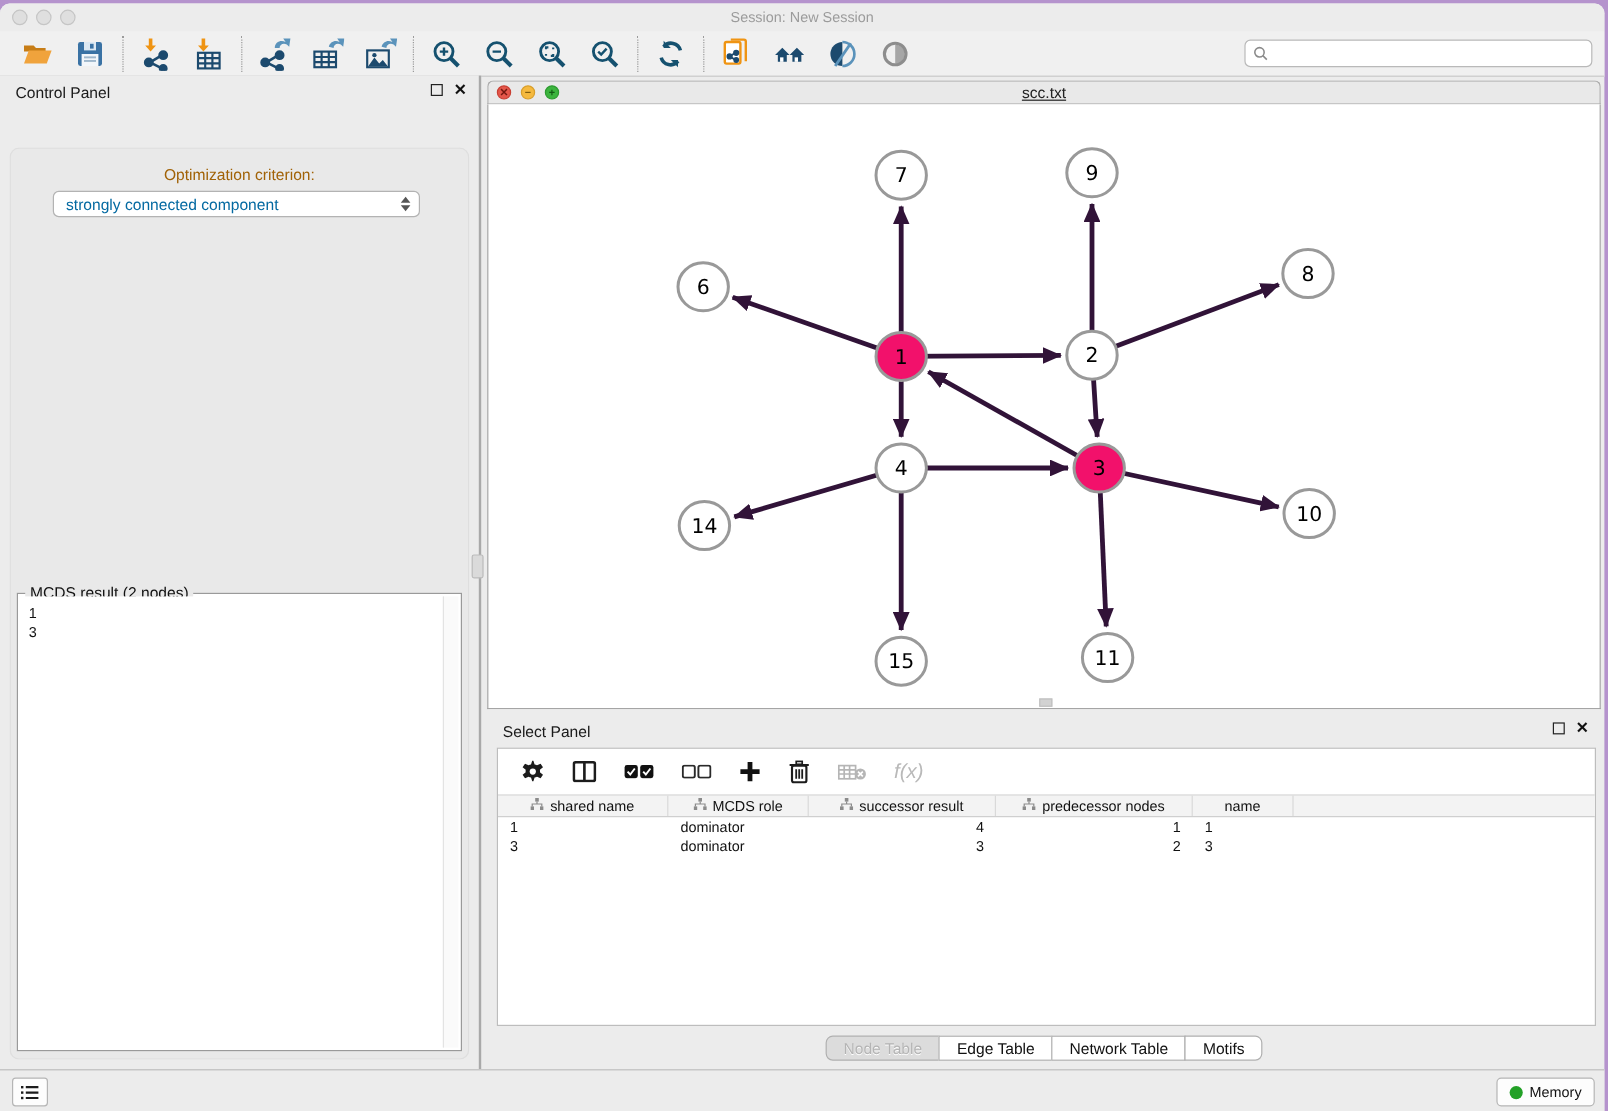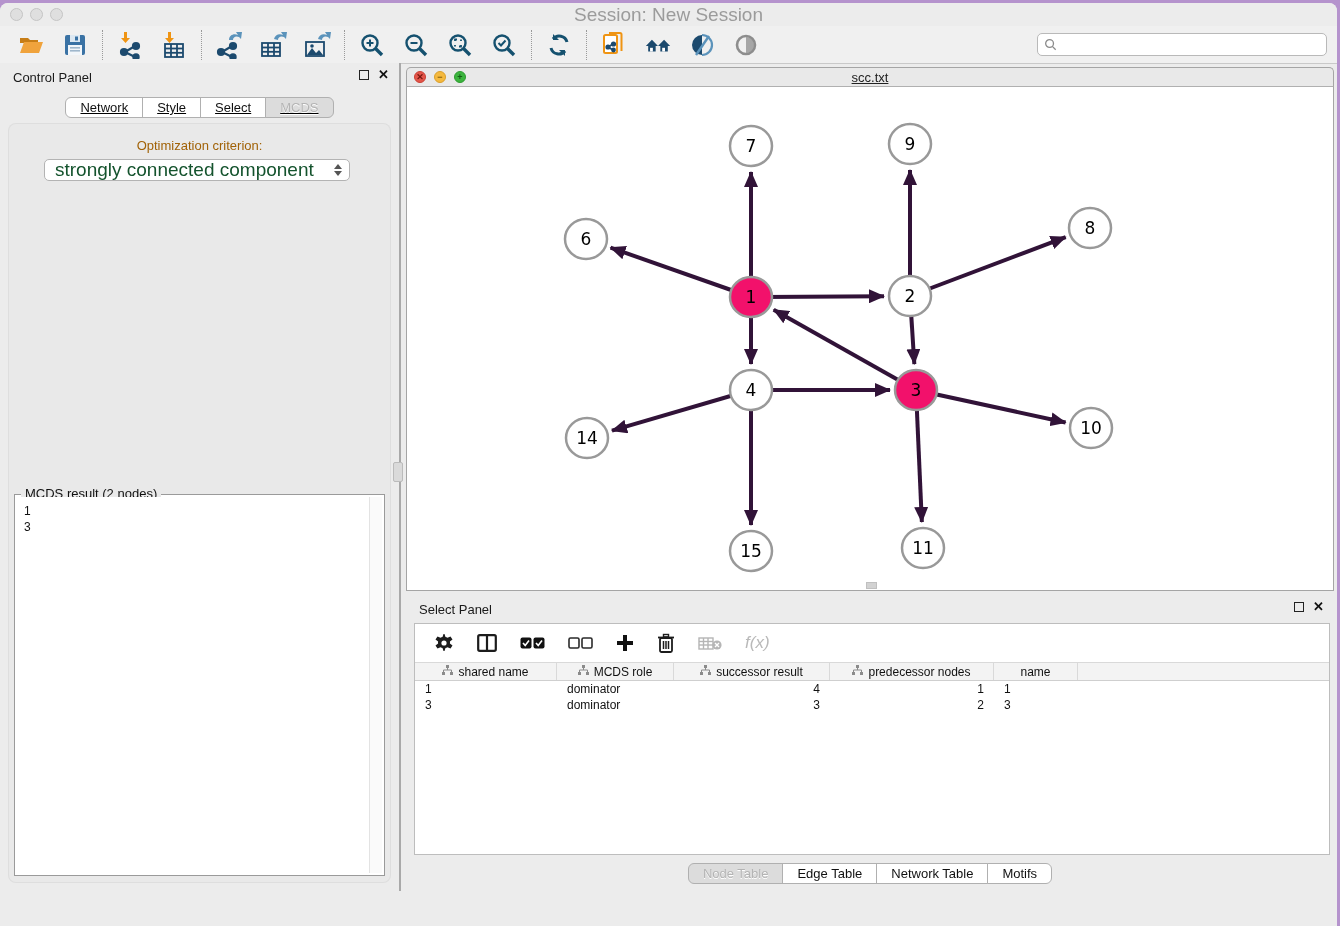--- a/index.html
+++ b/index.html
@@ -5,21 +5,21 @@
   * { box-sizing: border-box; margin: 0; padding: 0; }
   html,body { width:1340px; height:926px; overflow:hidden; }
   body { background:#b593cd; font-family:"Liberation Sans", sans-serif; position:relative; }
 
   #window { position:absolute; top:3px; left:0; right:3px; bottom:0;
             background:#ececec; border-top-left-radius:8px; border-top-right-radius:8px; }
 
   
   .titlebar { height:23px; position:relative; text-align:center;
               border-top-left-radius:8px; border-top-right-radius:8px; background:#ececec; }
-  .titlebar .title { font-size:19px; color:#9b9b9b; line-height:23px; }
+  .titlebar .title { font-size:12px; color:#9b9b9b; line-height:23px; }
   .tl-dots { position:absolute; left:10px; top:5px; display:flex; gap:7px; }
   .tl-dot { width:13px; height:13px; border-radius:50%; background:#dfdfdf; border:1px solid #c5c5c5; }
 
   
   .toolbar { height:38px; background:#f0f0f0; border-bottom:1px solid #c9c9c9;
              display:flex; align-items:center; padding:0 10px 0 4px; }
   .tgroup { display:flex; align-items:center; gap:16px; padding:0 13px; height:34px; }
   .tsep { width:0; height:30px; border-left:1px dotted #9a9a9a; }
   .ticon { width:28px; height:30px; display:flex; align-items:center; justify-content:center; }
   .search-box { margin-left:auto; width:290px; height:23px; background:#fff; border:1px solid #b9b9b9;
@@ -41,21 +41,21 @@
          padding:0 14px; cursor:default; }
   .seg:first-child { border-top-left-radius:6px; border-bottom-left-radius:6px; margin-left:0; }
   .seg:last-child { border-top-right-radius:6px; border-bottom-right-radius:6px; }
   .seg.sel { background:#dcdcdc; color:#b4b4b4; text-shadow:0 1px 0 #fff; }
 
   #cp-tabs { margin-top:6px; }
   .cp-content { position:absolute; left:8px; right:8px; top:60px; bottom:8px;
                 background:#e9e9e9; border-radius:8px; box-shadow:0 0 0 1px #dedede inset; }
   .opt-label { text-align:center; margin-top:15px; font-size:13px; color:#a16207; }
   .dropdown { position:absolute; left:36px; right:41px; top:36px; height:22px; background:#fff;
-              border:1px solid #b3b3b3; border-radius:5px; font-size:19px; color:#14532d;
+              border:1px solid #b3b3b3; border-radius:5px; font-size:13px; color:#0369a1;
               display:flex; align-items:center; padding-left:10px; }
   .dd-stepper { position:absolute; right:5px; top:3px; width:12px; height:16px; }
   .dd-up { width:0; height:0; border-left:4px solid transparent; border-right:4px solid transparent;
            border-bottom:5px solid #555; margin:1px auto 2px; }
   .dd-down { width:0; height:0; border-left:4px solid transparent; border-right:4px solid transparent;
              border-top:5px solid #555; margin:0 auto; }
   .btn-row { position:absolute; top:68px; left:0; right:0; display:flex; justify-content:center; gap:15px; }
   .aq-btn { height:22px; background:#fff; border:1px solid #b3b3b3; border-radius:5px;
             font-size:13px; color:#111; padding:0 16px; display:flex; align-items:center; }
 
@@ -305,26 +305,20 @@
   </div>
 
   <div id="control-panel">
     <div class="panel-head">
       <div class="panel-title">Control Panel</div>
       <div class="panel-head-icons">
         <div class="float-icon"></div>
         <div class="close-icon">✕</div>
       </div>
     </div>
-    <div class="seg-row" id="cp-tabs">
-        <div class="seg">Network</div>
-        <div class="seg">Style</div>
-        <div class="seg">Select</div>
-        <div class="seg sel">MCDS</div>
-      </div>
     <div class="cp-content">
       <div class="opt-label">Optimization criterion:</div>
       <div class="dropdown">
         <span>strongly connected component</span>
         <div class="dd-stepper">
             <div class="dd-up"></div>
             <div class="dd-down"></div>
           </div>
       </div>
       <div class="result-group">
@@ -556,14 +550,34 @@
         </div>
     </div>
     <div class="seg-row" id="tp-tabs">
         <div class="seg sel">Node Table</div>
         <div class="seg">Edge Table</div>
         <div class="seg">Network Table</div>
         <div class="seg">Motifs</div>
       </div>
   </div>
 
+  <div id="status-bar">
+    <div class="list-btn">
+      <svg width="16" height="13" viewBox="0 0 16 13">
+          <g stroke="#1c1c1c" stroke-width="1.8">
+            <line x1="4.5" y1="2" x2="15" y2="2"></line>
+            <line x1="4.5" y1="6.5" x2="15" y2="6.5"></line>
+            <line x1="4.5" y1="11" x2="15" y2="11"></line>
+          </g>
+          <g fill="#1c1c1c">
+            <rect x="0.5" y="1" width="2" height="2"></rect>
+            <rect x="0.5" y="5.5" width="2" height="2"></rect>
+            <rect x="0.5" y="10" width="2" height="2"></rect>
+          </g>
+        </svg>
+    </div>
+    <div class="memory-btn">
+      <div class="mem-dot"></div>
+      <span>Memory</span>
+    </div>
+  </div>
 
 </div>
 
 </body></html>

